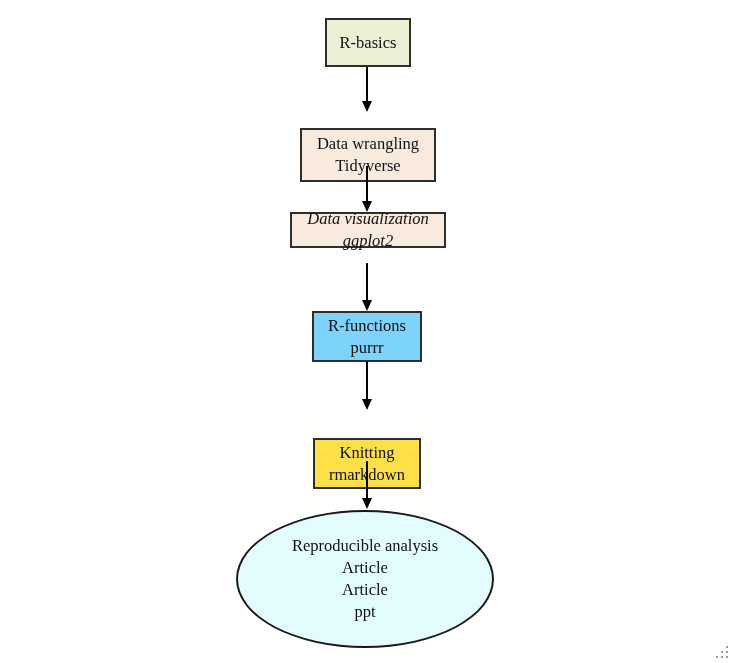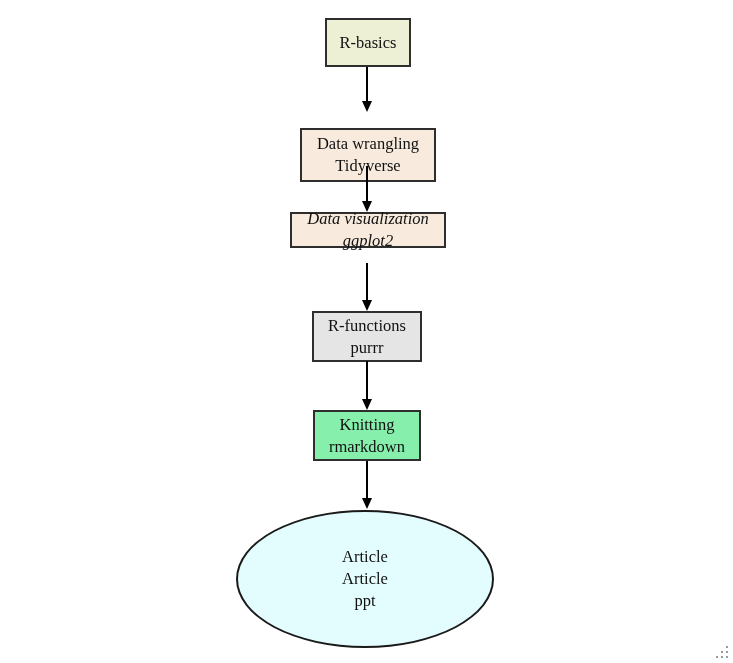--- a/index.html
+++ b/index.html
@@ -102,41 +102,42 @@
   <div class="node n2" style="background-color: rgb(248, 235, 221); border-color: rgb(46, 46, 46);">
     <div class="ln">Data visualization</div>
     <div class="ln">ggplot2</div>
   </div>
 
   <div class="edge e2">
     <div class="shaft"></div>
     <div class="head"></div>
   </div>
 
-  <div class="node n3" style="background-color: #e5e5e5; border-color: rgb(46, 46, 46);">
+  <div class="node n3" style="background-color: #7dd3fc; border-color: rgb(46, 46, 46);">
     <div class="ln">R-functions</div>
     <div class="ln">purrr</div>
   </div>
 
   <div class="edge e3">
     <div class="shaft"></div>
     <div class="head"></div>
   </div>
 
-  <div class="node n4" style="background-color: #86efac; border-color: rgb(46, 46, 46);">
+  <div class="node n4" style="background-color: #fde047; border-color: rgb(46, 46, 46); margin-top: 28px;">
     <div class="ln">Knitting</div>
     <div class="ln">rmarkdown</div>
   </div>
 
   <div class="edge e4">
     <div class="shaft"></div>
     <div class="head"></div>
   </div>
 
   <div class="node ellipse n5" style="background-color: rgb(227, 252, 253); border-color: rgb(26, 26, 26);">
+    <div class="ln">Reproducible analysis</div>
     <div class="ln">Article</div>
     <div class="ln">Article</div>
     <div class="ln">ppt</div>
   </div>
 
   <div class="grip">
     <svg width="16" height="16" viewBox="0 0 16 16">
       <g fill="#9b9b9b">
         <rect x="12" y="2" width="2" height="2"></rect>
         <rect x="7" y="7" width="2" height="2"></rect>

